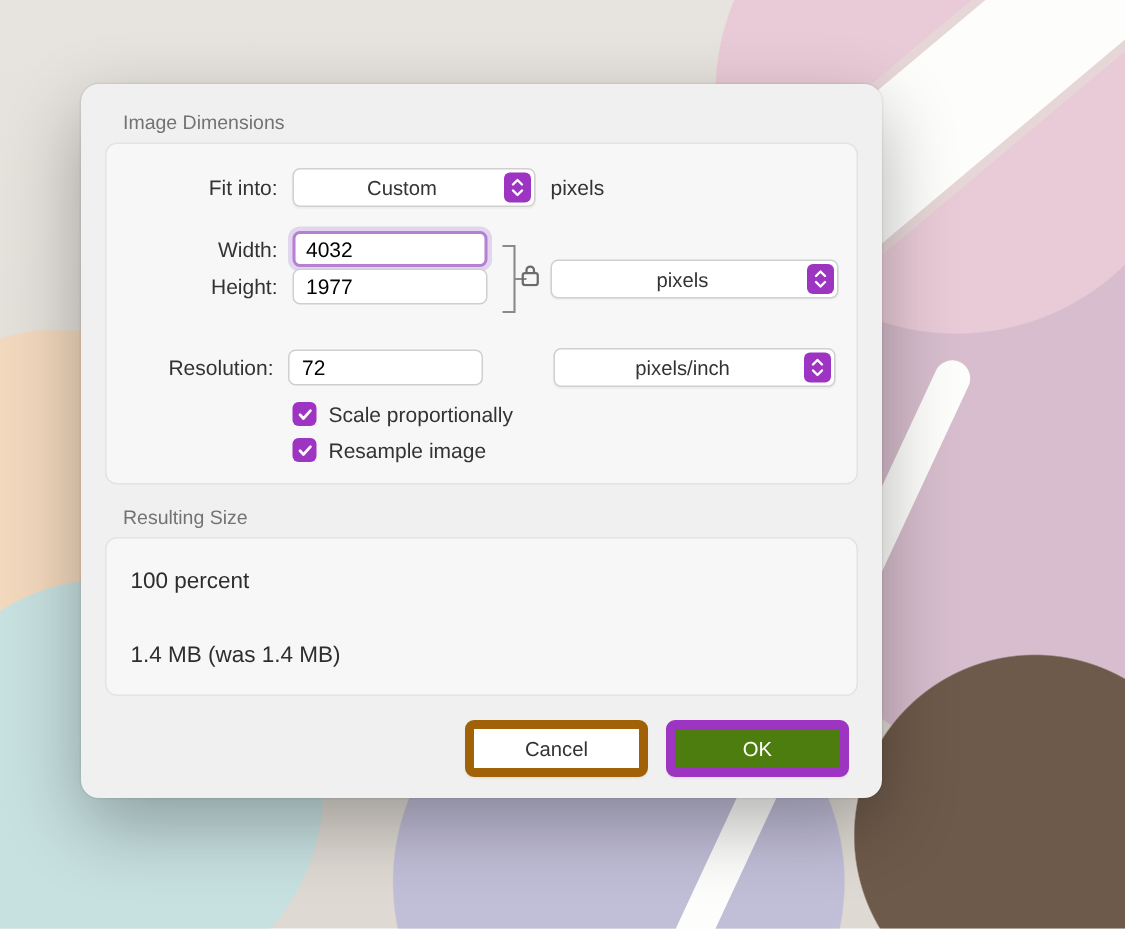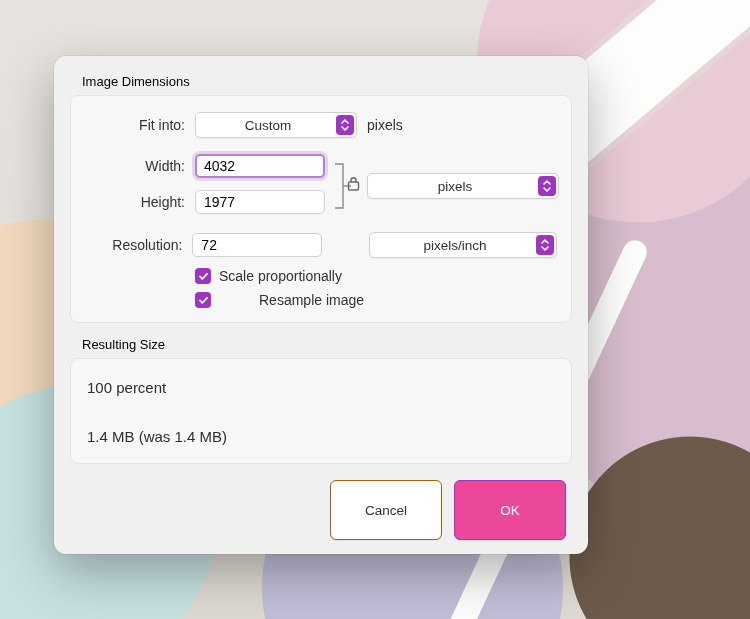--- a/index.html
+++ b/index.html
@@ -51,21 +51,21 @@
     top: 56px;
     width: 534px;
     background: #f0f0f0;
     border-radius: 12px;
     box-shadow: 0 18px 50px rgba(0,0,0,.30), 0 0 0 1px rgba(0,0,0,.05);
     padding-bottom: 14px;
   }
 
   .section-label {
     font-size: 13px;
-    color: #000000;
+    color: #737373;
     padding: 18px 0 6px 28px;
   }
 
   .panel {
     background: #f7f7f7;
     border: 1px solid #e3e3e3;
     border-radius: 8px;
     margin: 0 16px;
     padding: 16px 14px 14px 14px;
     box-sizing: border-box;
@@ -139,21 +139,21 @@
   }
 
   
   .wh-grid {
     display: flex;
     align-items: flex-start;
   }
   .wh-left {
     display: flex;
     flex-direction: column;
-    gap: 12px;
+    gap: 1px;
   }
   .wh-row { display: flex; align-items: center; }
 
   .bracket {
     position: relative;
     width: 28px;
     height: 64px;
     margin-left: 6px;
   }
   .bracket svg { position: absolute; inset: 0; }
@@ -183,21 +183,21 @@
   }
   .cb svg { display: block; }
 
   .check-row {
     display: flex;
     align-items: flex-start;
     margin-top: 10px;
     font-size: 14px;
     padding-left: 110px;
   }
-  .check-row + .check-row { margin-top: 8px; gap: 40px; }
+  .check-row + .check-row { margin-top: 8px; }
 
   
   .result-panel {
     padding: 14px 16px 18px 16px;
   }
   .result-line {
     font-size: 15px;
     color: #2e2e2e;
     margin-top: 10px;
   }
@@ -207,34 +207,34 @@
   
   .footer {
     display: flex;
     justify-content: flex-end;
     gap: 12px;
     padding: 16px 22px 0 0;
   }
   .btn {
     height: 26px;
     min-width: 74px;
-    padding: 16px 18px;
+    padding: 0 18px;
     border-radius: 6px;
     font-size: 13.5px;
     display: inline-flex;
     align-items: center;
     justify-content: center;
     cursor: default;
-    border: 1px solid #a16207;
+    border: 6px solid #a16207;
     background: #fff;
     box-shadow: 0 1px 1px rgba(0,0,0,.05);
     text-align: right;
   }
   .btn.primary {
-    background: #ec4899;
+    background: #4d7c0f;
     border-color: #9e34c2;
     color: #fff;
   }
 </style>
 </head>
 <body>
 
 <div class="bg">
   <div class="streak"></div>
   <div class="streak2"></div>

